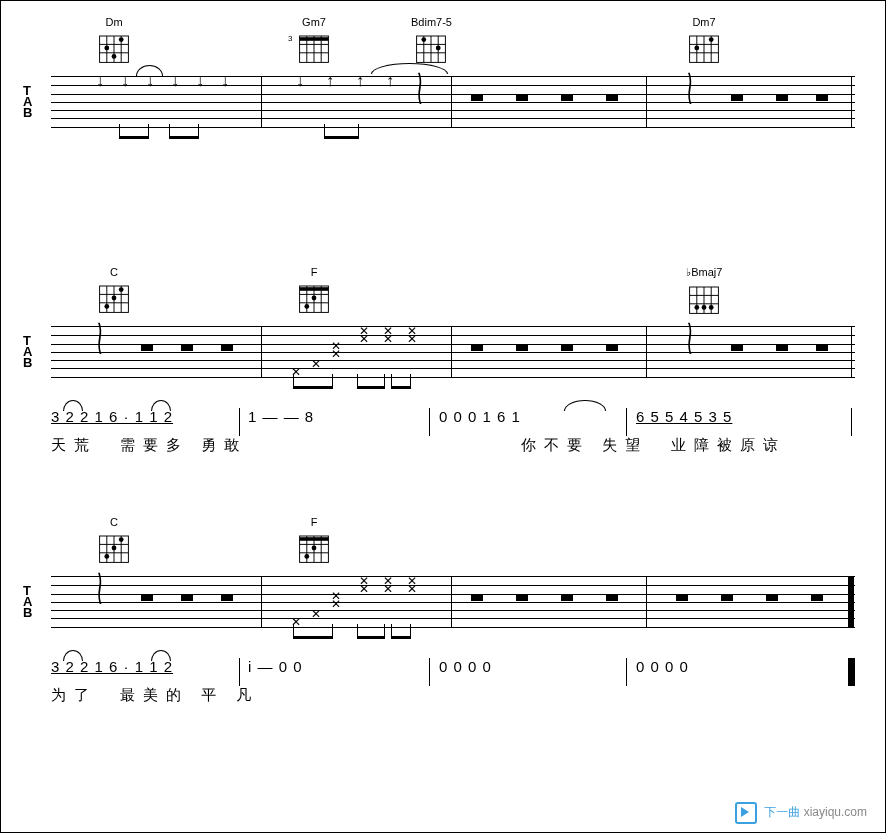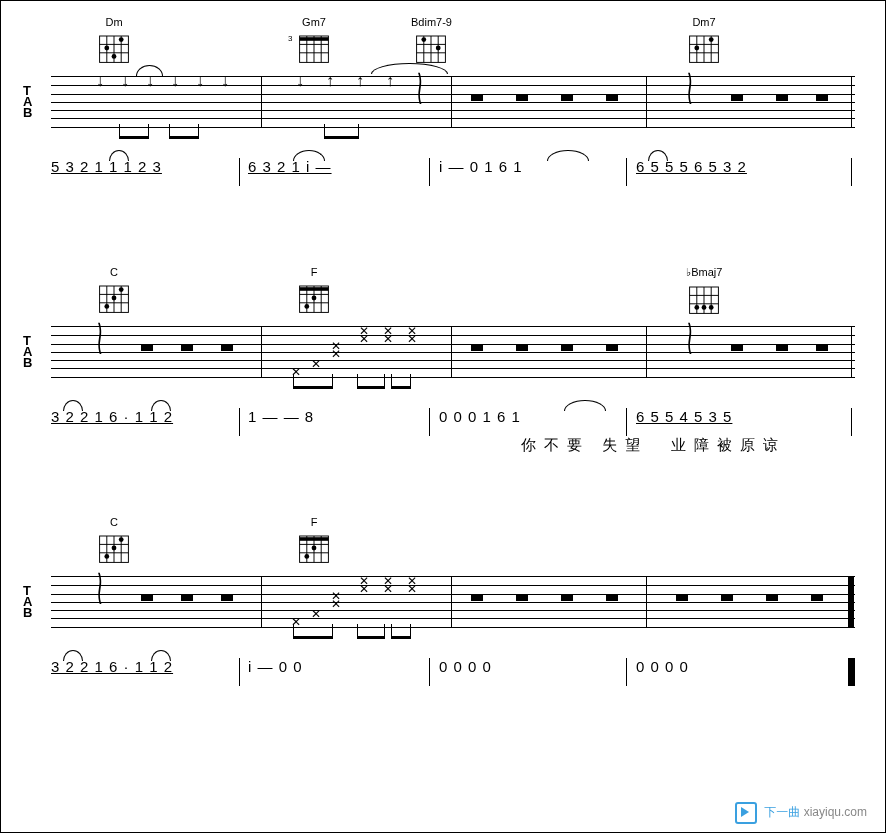--- a/index.html
+++ b/index.html
@@ -72,21 +72,21 @@
                 <line x1="3" y1="19" x2="27" y2="19"></line>
                 <line x1="9" y1="5" x2="9" y2="27"></line>
                 <line x1="15" y1="5" x2="15" y2="27"></line>
                 <line x1="21" y1="5" x2="21" y2="27"></line>
               </g>
               <rect x="3" y="6" width="24" height="3" fill="#000"></rect>
             </svg></div>
       <div style="position:absolute;left:-8px;top:18px;font-size:8px">3</div>
     </div>
     <div class="chord" style="left:360px">
-      <div class="chord-name">Bdim7-9</div>
+      <div class="chord-name">Bdim7-5</div>
       <div class="chord-grid"><svg viewBox="0 0 30 30">
               <g stroke="#000" stroke-width="0.8" fill="none">
                 <rect x="3" y="5" width="24" height="22"></rect>
                 <line x1="3" y1="12" x2="27" y2="12"></line>
                 <line x1="3" y1="19" x2="27" y2="19"></line>
                 <line x1="9" y1="5" x2="9" y2="27"></line>
                 <line x1="15" y1="5" x2="15" y2="27"></line>
                 <line x1="21" y1="5" x2="21" y2="27"></line>
               </g>
               <circle cx="9" cy="8" r="2"></circle>
@@ -135,30 +135,20 @@
     <div class="rest" style="left:510px"></div>
     <div class="rest" style="left:555px"></div>
     <div class="barline" style="left:595px"></div>
     <span class="strum" style="left:635px"></span>
     <div class="rest" style="left:680px"></div>
     <div class="rest" style="left:725px"></div>
     <div class="rest" style="left:765px"></div>
     <div class="barline" style="left:800px"></div>
     <div class="tie" style="left:85px;width:25px;top:-12px"></div>
     <div class="tie" style="left:320px;width:75px;top:-14px"></div>
-  </div>
-  <div class="num-row">
-    <div class="num-seg" style="left:0"><span class="u">5 3 2 1 1 1 2 3</span><div class="tie" style="left:58px;width:18px;top:-8px"></div></div>
-    <div class="nbar" style="left:188px"></div>
-    <div class="num-seg" style="left:197px"><span class="u">6 3 2 1 i  —</span><div class="tie" style="left:45px;width:30px;top:-8px"></div></div>
-    <div class="nbar" style="left:378px"></div>
-    <div class="num-seg" style="left:388px"><span>i  —  0 1 6 1</span><div class="tie" style="left:108px;width:40px;top:-8px"></div></div>
-    <div class="nbar" style="left:575px"></div>
-    <div class="num-seg" style="left:585px"><span class="u">6 5 5 5 6 5 3 2</span><div class="tie" style="left:12px;width:18px;top:-8px"></div></div>
-    <div class="nbar" style="left:800px"></div>
   </div>
 </div>
 
 <div class="system" style="top:265px">
   <div class="chord-row">
     <div class="chord" style="left:45px">
       <div class="chord-name">C</div>
       <div class="chord-grid"><svg viewBox="0 0 30 30">
               <g stroke="#000" stroke-width="0.8" fill="none">
                 <rect x="3" y="5" width="24" height="22"></rect>
@@ -245,20 +235,21 @@
     <div class="num-seg" style="left:0"><span class="u">3 2 2 1 6 · 1 1 2</span><div class="tie" style="left:12px;width:18px;top:-8px"></div><div class="tie" style="left:100px;width:18px;top:-8px"></div></div>
     <div class="nbar" style="left:188px"></div>
     <div class="num-seg" style="left:197px"><span>1   —   —   8</span></div>
     <div class="nbar" style="left:378px"></div>
     <div class="num-seg" style="left:388px"><span>0   0   0 1 6 1</span><div class="tie" style="left:125px;width:40px;top:-8px"></div></div>
     <div class="nbar" style="left:575px"></div>
     <div class="num-seg" style="left:585px"><span class="u">6 5   5 4 5 3 5</span></div>
     <div class="nbar" style="left:800px"></div>
   </div>
   <div class="lyric-row">
+    <div class="lyric-seg" style="left:0">天荒　需要多 勇敢</div>
     <div class="lyric-seg" style="left:470px">你不要 失望</div>
     <div class="lyric-seg" style="left:620px">业障被原谅</div>
   </div>
 </div>
 
 <div class="system" style="top:515px">
   <div class="chord-row">
     <div class="chord" style="left:45px">
       <div class="chord-name">C</div>
       <div class="chord-grid"><svg viewBox="0 0 30 30">
@@ -330,20 +321,23 @@
   <div class="num-row">
     <div class="num-seg" style="left:0"><span class="u">3 2 2 1 6 · 1 1 2</span><div class="tie" style="left:12px;width:18px;top:-8px"></div><div class="tie" style="left:100px;width:18px;top:-8px"></div></div>
     <div class="nbar" style="left:188px"></div>
     <div class="num-seg" style="left:197px"><span>i   —   0   0</span></div>
     <div class="nbar" style="left:378px"></div>
     <div class="num-seg" style="left:388px"><span>0   0   0   0</span></div>
     <div class="nbar" style="left:575px"></div>
     <div class="num-seg" style="left:585px"><span>0   0   0   0</span></div>
     <div class="nbar" style="left:797px;width:4px;border-left:1px solid #000;padding-left:2px;background:#000"></div>
   </div>
+  <div class="lyric-row">
+    <div class="lyric-seg" style="left:0">为了　最美的 平 凡</div>
+  </div>
 </div>
 
 <div class="logo">
   <span class="logo-icon"></span>
   <span>下一曲</span>
   <b>xiayiqu.com</b>
 </div>
 
 </div>
 

